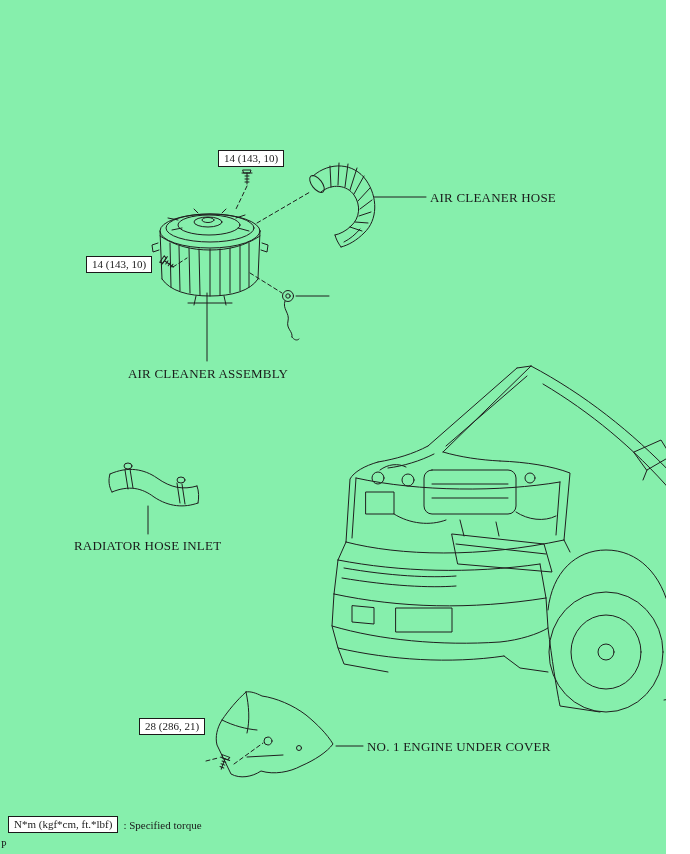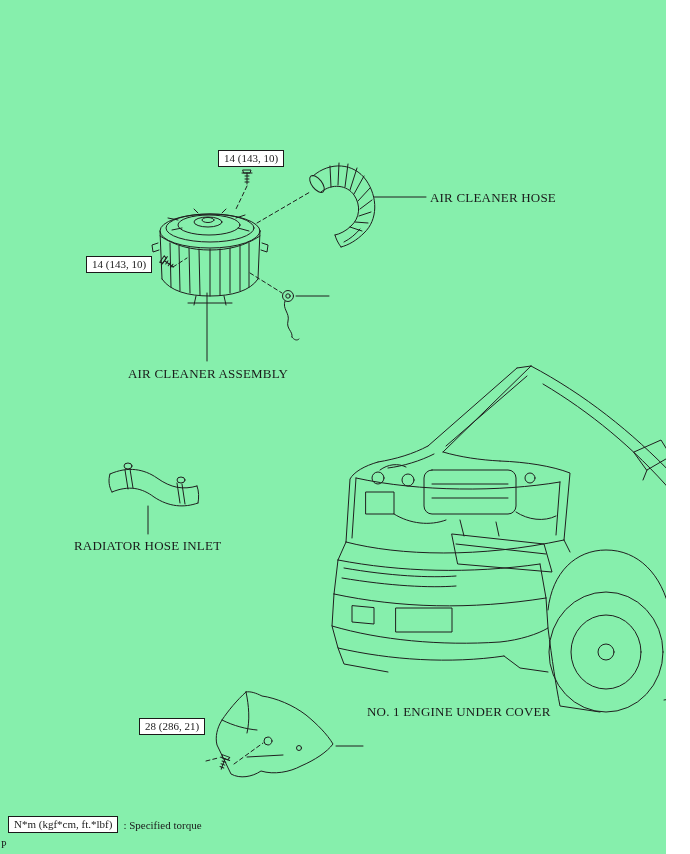--- a/index.html
+++ b/index.html
@@ -237,21 +237,21 @@
     </g>
   </svg>
 
   <div class="torque-box" style="left:218px; top:150px;">14 (143, 10)</div>
   <div class="torque-box" style="left:86px; top:256px;">14 (143, 10)</div>
   <div class="torque-box" style="left:139px; top:718px;">28 (286, 21)</div>
 
   <div class="part-label" style="left:430px; top:190px;">AIR CLEANER HOSE</div>
   <div class="part-label" style="left:122px; top:366px;margin-left:6px;">AIR CLEANER ASSEMBLY</div>
   <div class="part-label" style="left:74px; top:538px;text-align:center;">RADIATOR HOSE INLET</div>
-  <div class="part-label" style="left:367px; top:704px;">NO. 1 ENGINE UNDER COVER</div>
+  <div class="part-label" style="left:367px; top:739px;">NO. 1 ENGINE UNDER COVER</div>
 
   <div class="legend">
     <span class="legend-box">N*m (kgf*cm, ft.*lbf)</span>
     <span class="legend-note">: Specified torque</span>
   </div>
 
   <div class="page-marker">P</div>
 
 </div>
 

